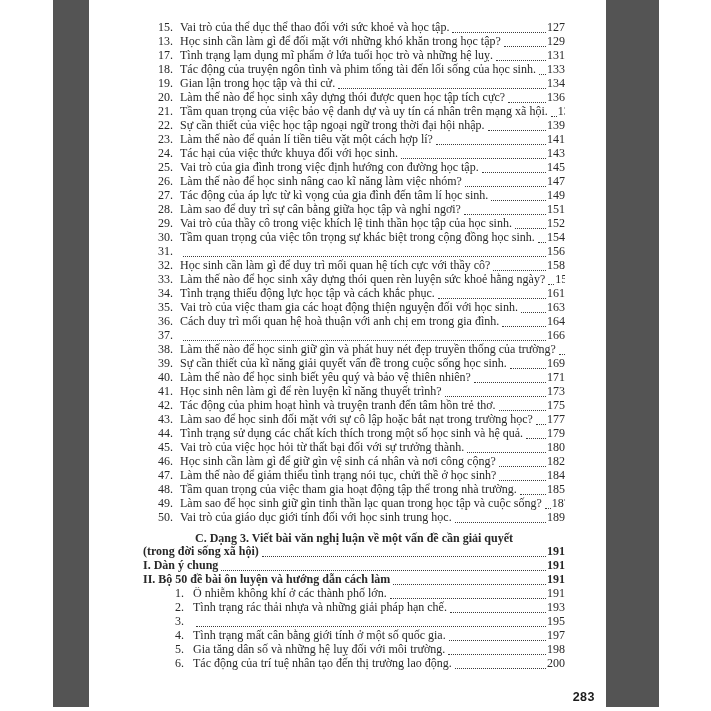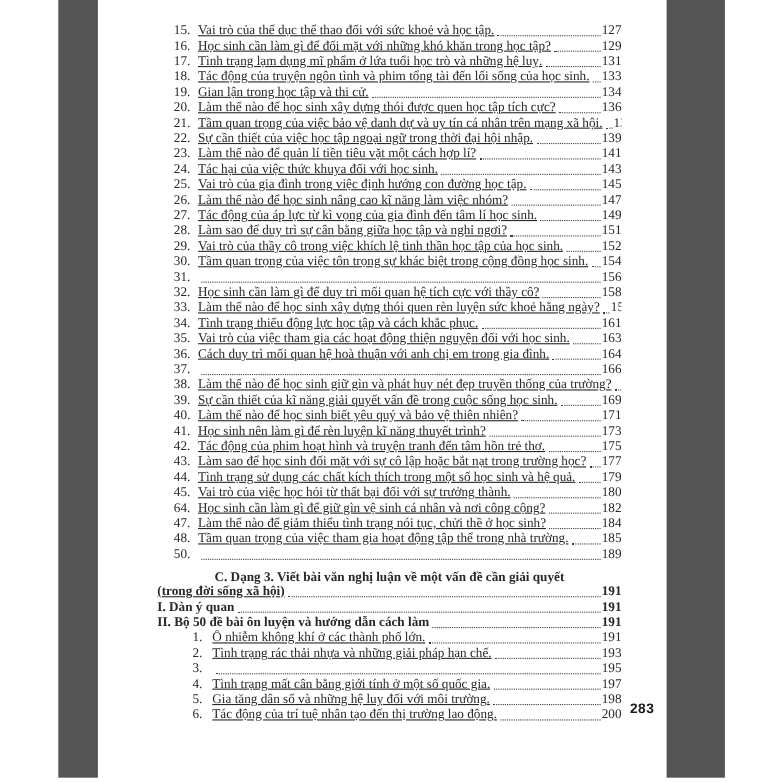--- a/index.html
+++ b/index.html
@@ -41,21 +41,21 @@
   }
   .num {
     flex: none;
     text-align: right;
     margin-right: 7px;
   }
   .row-b { padding-left: 15px; }
   .row-b .num { width: 15px; }
   .row-c { padding-left: 30px; }
   .row-c .num { width: 11px; margin-right: 9px; }
-  .title { flex: none; text-decoration: underline; }
+  .title { flex: none; }
   .dots {
     flex: 1 1 auto;
     min-width: 6px;
     border-bottom: 1.4px dotted #3c3c3c;
     margin: 0 1px 2.5px 3px;
     height: 0;
     align-self: flex-end;
   }
   .pg { flex: none; margin-top: 16px; }
   .bold { font-weight: bold; }
@@ -63,21 +63,21 @@
     height: 14px;
     line-height: 14px;
     margin-top: 6px;
     font-weight: bold;
     white-space: nowrap;
     text-align: center;
   }
   .sub-label { flex: none; font-weight: bold; }
   .folio {
     position: absolute;
-    top: 637px;
+    top: 690px;
     right: 116px;
     font-family: "Liberation Sans", "DejaVu Sans", sans-serif;
     font-weight: bold;
     font-size: 12.5px;
     color: #1c1c1c;
     letter-spacing: 0.5px;
   }
 </style>
 </head>
 <body>
@@ -90,21 +90,21 @@
   <div class="content">
 
     <div id="list-b">
         <div class="row row-b">
     <span class="num">15.</span>
     <span class="title">Vai trò của thể dục thể thao đối với sức khoẻ và học tập.</span>
     <span class="dots"></span>
     <span class="pg">127</span>
   </div>
         <div class="row row-b">
-    <span class="num">16.</span>
+    <span class="num">13.</span>
     <span class="title">Học sinh cần làm gì để đối mặt với những khó khăn trong học tập?</span>
     <span class="dots"></span>
     <span class="pg">129</span>
   </div>
         <div class="row row-b">
     <span class="num">17.</span>
     <span class="title">Tình trạng lạm dụng mĩ phẩm ở lứa tuổi học trò và những hệ luỵ.</span>
     <span class="dots"></span>
     <span class="pg">131</span>
   </div>
@@ -268,55 +268,62 @@
     <span class="dots"></span>
     <span class="pg">179</span>
   </div>
         <div class="row row-b">
     <span class="num">45.</span>
     <span class="title">Vai trò của việc học hỏi từ thất bại đối với sự trưởng thành.</span>
     <span class="dots"></span>
     <span class="pg">180</span>
   </div>
         <div class="row row-b">
-    <span class="num">64.</span>
+    <span class="num">46.</span>
     <span class="title">Học sinh cần làm gì để giữ gìn vệ sinh cá nhân và nơi công cộng?</span>
     <span class="dots"></span>
     <span class="pg">182</span>
   </div>
         <div class="row row-b">
     <span class="num">47.</span>
     <span class="title">Làm thế nào để giảm thiểu tình trạng nói tục, chửi thề ở học sinh?</span>
     <span class="dots"></span>
     <span class="pg">184</span>
   </div>
         <div class="row row-b">
     <span class="num">48.</span>
     <span class="title">Tầm quan trọng của việc tham gia hoạt động tập thể trong nhà trường.</span>
     <span class="dots"></span>
     <span class="pg">185</span>
   </div>
         <div class="row row-b">
+    <span class="num">49.</span>
+    <span class="title">Làm sao để học sinh giữ gìn tinh thần lạc quan trong học tập và cuộc sống?</span>
+    <span class="dots"></span>
+    <span class="pg">187</span>
+  </div>
+        <div class="row row-b">
     <span class="num">50.</span>
+    <span class="title">Vai trò của giáo dục giới tính đối với học sinh trung học.</span>
     <span class="dots"></span>
     <span class="pg">189</span>
   </div>
       </div>
 
     <div class="heading-main">C. Dạng 3. Viết bài văn nghị luận về một vấn đề cần giải quyết</div>
 
     <div class="row">
       <span class="title bold">(trong đời sống xã hội)</span>
       <span class="dots"></span>
       <span class="pg bold">191</span>
     </div>
 
     <div id="subs">
         <div class="row">
-    <span class="sub-label">I. Dàn ý quan</span>
+    <span class="sub-label">I. Dàn ý chung</span>
     <span class="dots"></span>
     <span class="pg bold">191</span>
   </div>
         <div class="row">
     <span class="sub-label">II. Bộ 50 đề bài ôn luyện và hướng dẫn cách làm</span>
     <span class="dots"></span>
     <span class="pg bold">191</span>
   </div>
       </div>
 

